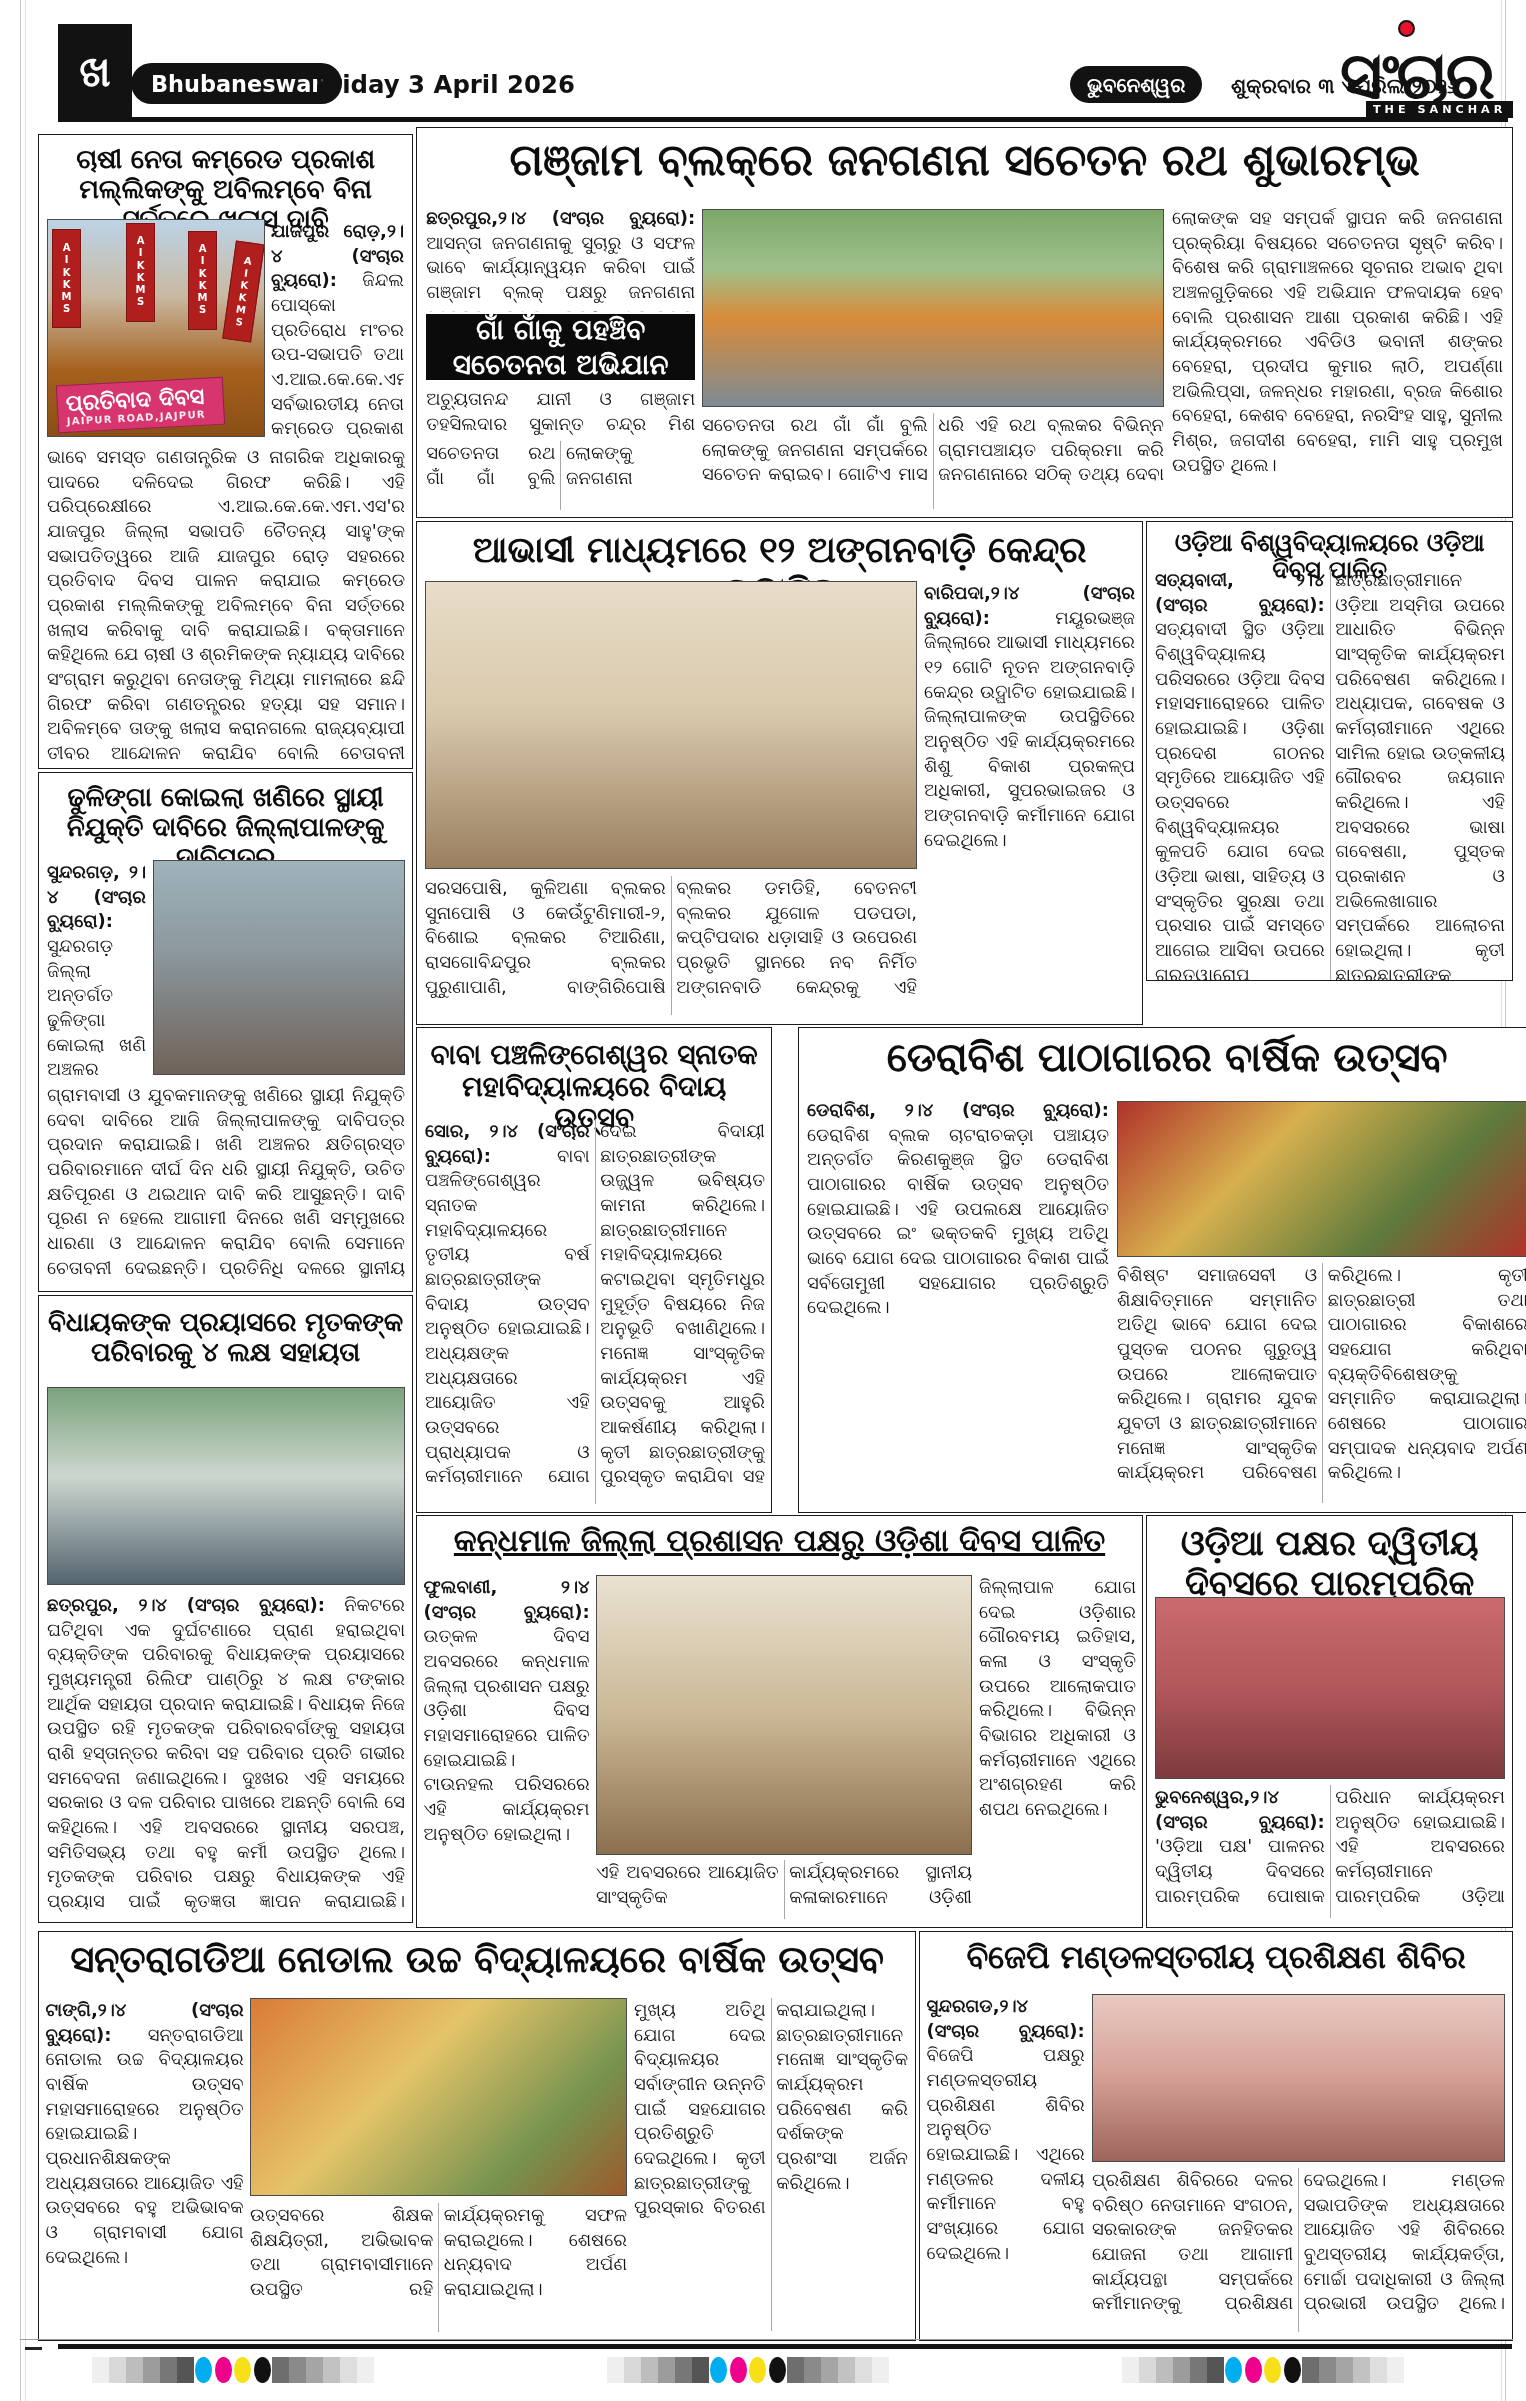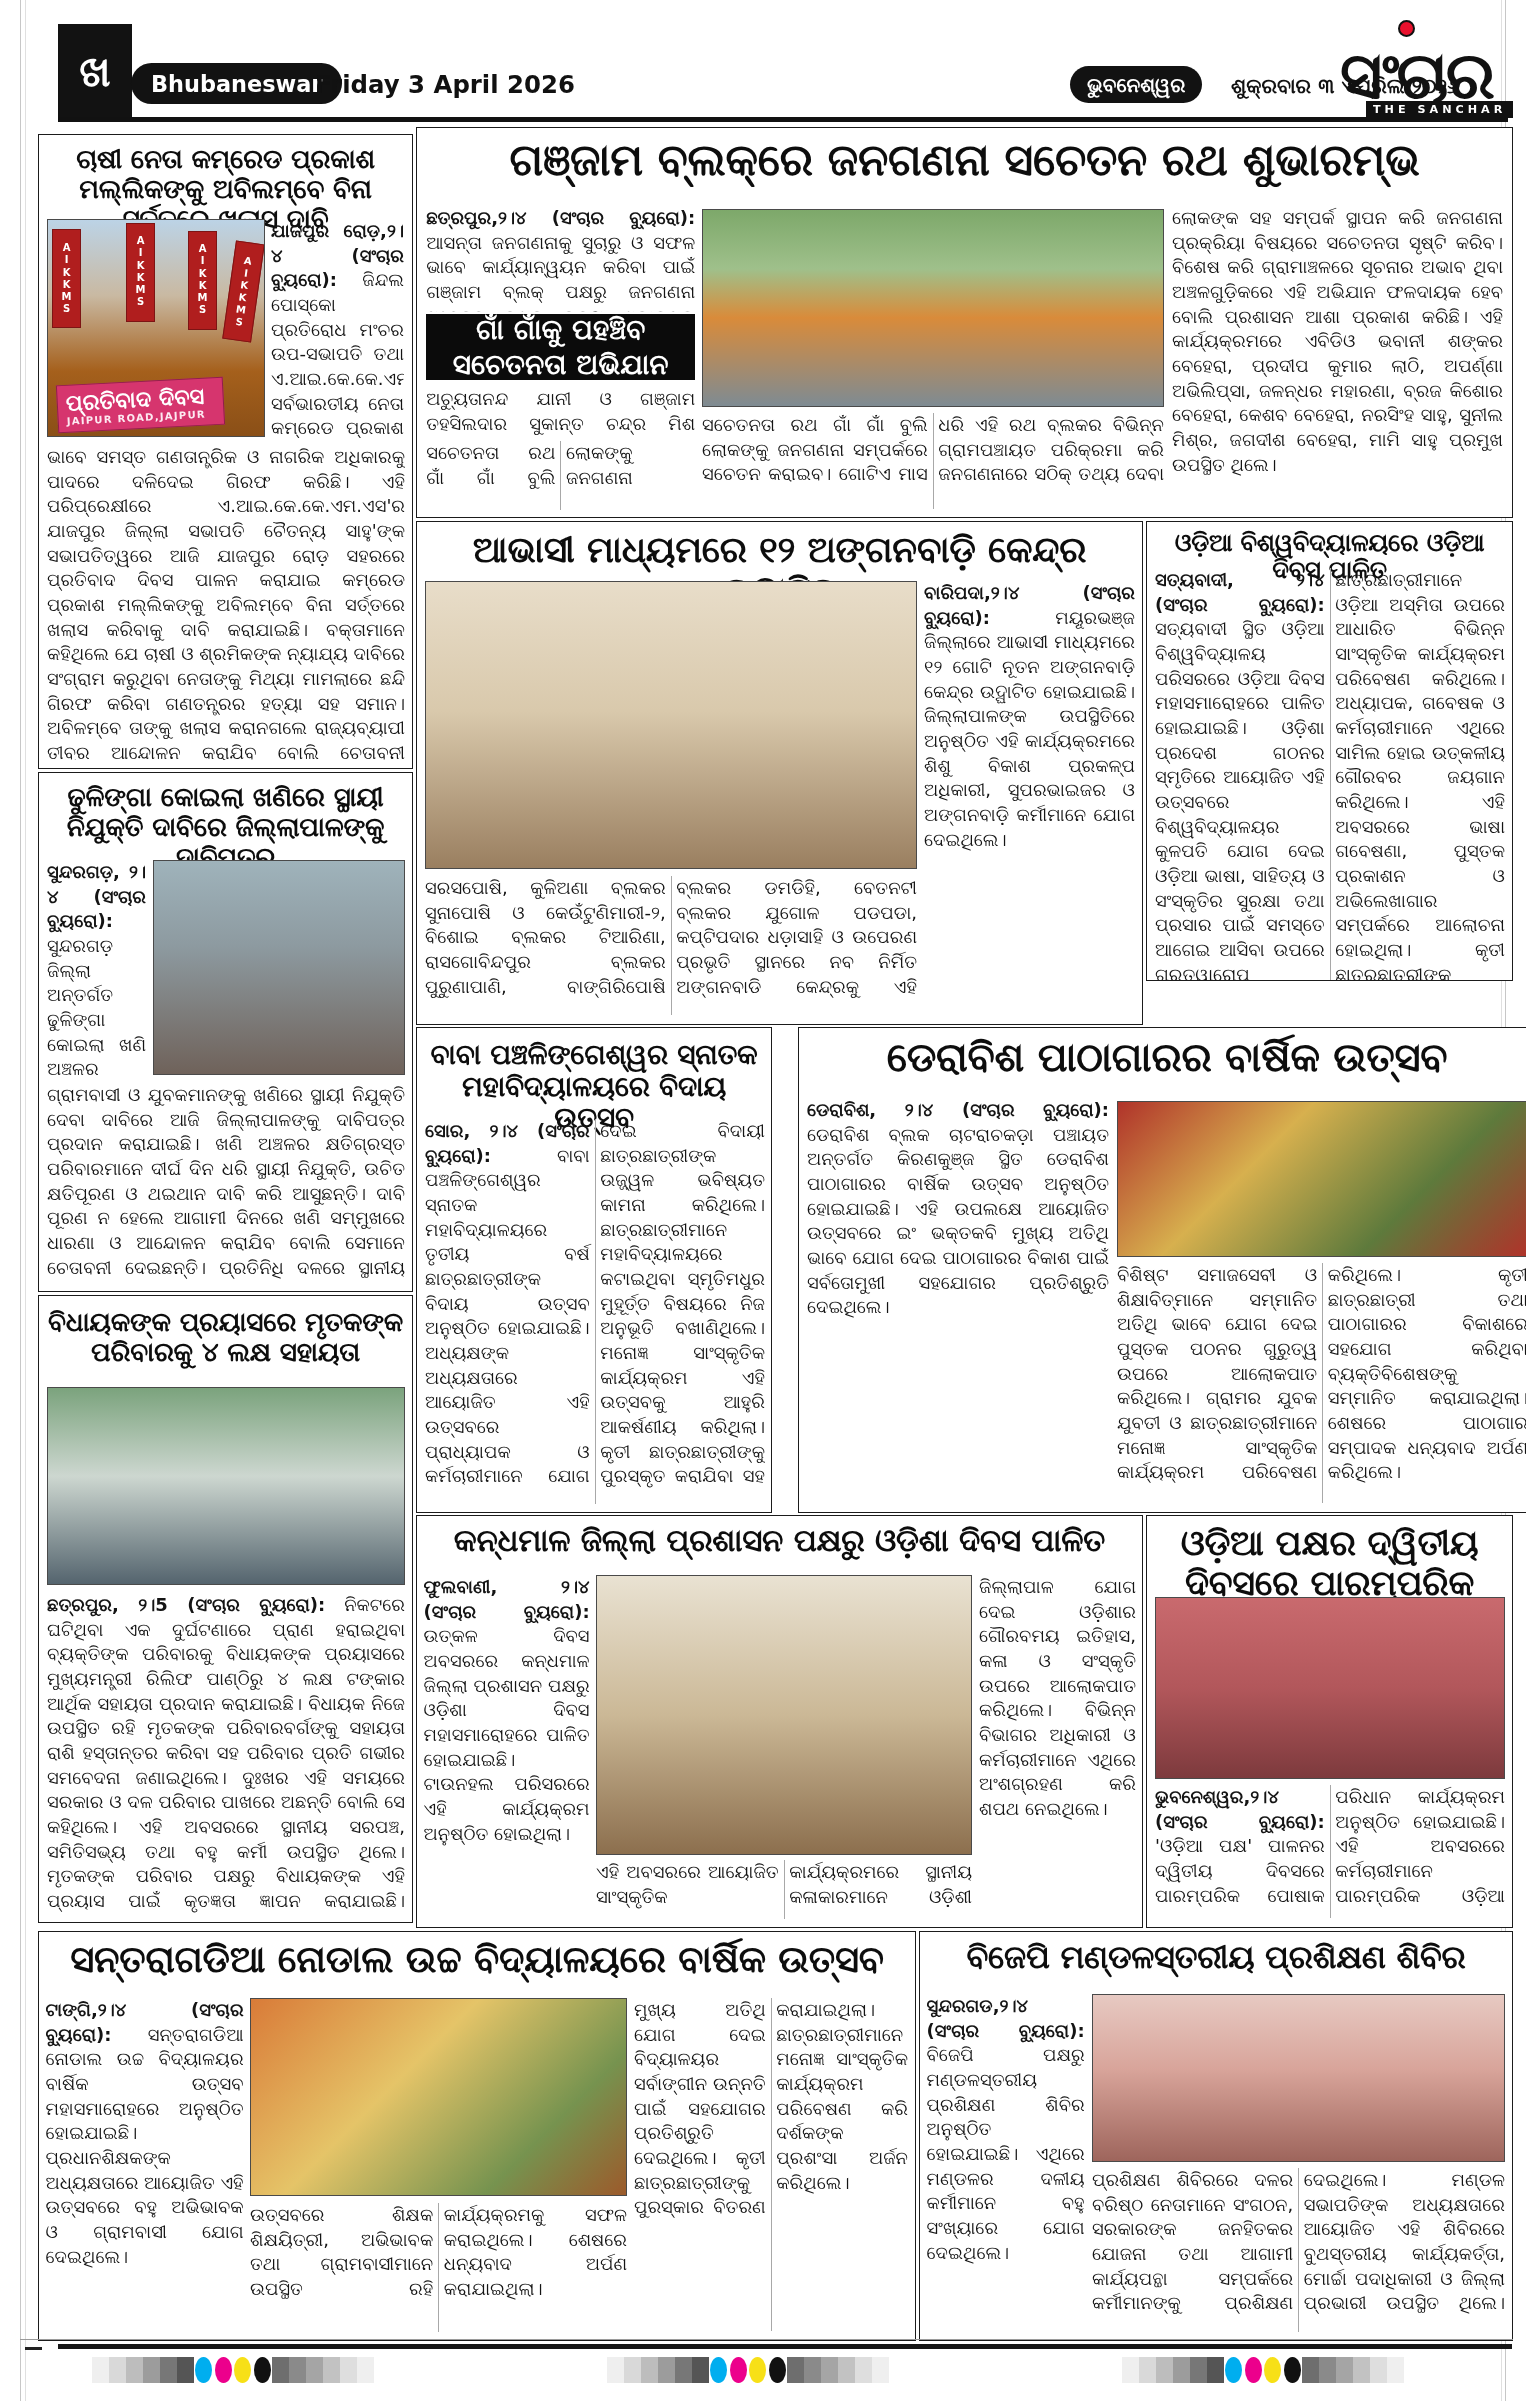--- a/index.html
+++ b/index.html
@@ -137,21 +137,21 @@
       <span>ସୁନ୍ଦରଗଡ଼ ଜିଲ୍ଲା ଅନ୍ତର୍ଗତ ଢୁଳିଙ୍ଗା କୋଇଲା ଖଣି ଅଞ୍ଚଳର କ୍ଷତିଗ୍ରସ୍ତ</span>
     </div>
     <div class="photo ph-coal" style="left:114px; top:87px; width:252px; height:215px;"></div>
     <div class="body-text" style="left:8px; top:310px; width:358px; height:199px;">ଗ୍ରାମବାସୀ ଓ ଯୁବକମାନଙ୍କୁ ଖଣିରେ ସ୍ଥାୟୀ ନିଯୁକ୍ତି ଦେବା ଦାବିରେ ଆଜି ଜିଲ୍ଲାପାଳଙ୍କୁ ଦାବିପତ୍ର ପ୍ରଦାନ କରାଯାଇଛି। ଖଣି ଅଞ୍ଚଳର କ୍ଷତିଗ୍ରସ୍ତ ପରିବାରମାନେ ଦୀର୍ଘ ଦିନ ଧରି ସ୍ଥାୟୀ ନିଯୁକ୍ତି, ଉଚିତ କ୍ଷତିପୂରଣ ଓ ଥଇଥାନ ଦାବି କରି ଆସୁଛନ୍ତି। ଦାବି ପୂରଣ ନ ହେଲେ ଆଗାମୀ ଦିନରେ ଖଣି ସମ୍ମୁଖରେ ଧାରଣା ଓ ଆନ୍ଦୋଳନ କରାଯିବ ବୋଲି ସେମାନେ ଚେତାବନୀ ଦେଇଛନ୍ତି। ପ୍ରତିନିଧି ଦଳରେ ସ୍ଥାନୀୟ ସରପଞ୍ଚ, ସମିତିସଭ୍ୟ ତଥା ବହୁ ଯୁବକ ସାମିଲ ଥିଲେ। ଜିଲ୍ଲାପାଳ ଦାବିଗୁଡ଼ିକ ଉପରେ ଉଚିତ ପଦକ୍ଷେପ ନିଆଯିବ ବୋଲି ପ୍ରତିଶ୍ରୁତି ଦେଇଥିଲେ।</div>
   </div>
 
   <div class="article" style="left:38px; top:1295px; width:375px; height:628px;">
     <div class="headline" style="font-size:26.4px; padding:10.6px 6.6px 5.3px;">ବିଧାୟକଙ୍କ ପ୍ରୟାସରେ ମୃତକଙ୍କ ପରିବାରକୁ ୪ ଲକ୍ଷ ସହାୟତା</div>
     <div class="photo ph-mla" style="left:8px; top:91px; width:358px; height:198px;"></div>
     <div class="body-text" style="left:8px; top:297px; width:358px; height:322px;">
-      <span class="dateline">ଛତ୍ରପୁର, ୨।5 (ସଂଚାର ବ୍ୟୁରୋ):</span>
+      <span class="dateline">ଛତ୍ରପୁର, ୨।୪ (ସଂଚାର ବ୍ୟୁରୋ):</span>
       <span>ନିକଟରେ ଘଟିଥିବା ଏକ ଦୁର୍ଘଟଣାରେ ପ୍ରାଣ ହରାଇଥିବା ବ୍ୟକ୍ତିଙ୍କ ପରିବାରକୁ ବିଧାୟକଙ୍କ ପ୍ରୟାସରେ ମୁଖ୍ୟମନ୍ତ୍ରୀ ରିଲିଫ ପାଣ୍ଠିରୁ ୪ ଲକ୍ଷ ଟଙ୍କାର ଆର୍ଥିକ ସହାୟତା ପ୍ରଦାନ କରାଯାଇଛି। ବିଧାୟକ ନିଜେ ଉପସ୍ଥିତ ରହି ମୃତକଙ୍କ ପରିବାରବର୍ଗଙ୍କୁ ସହାୟତା ରାଶି ହସ୍ତାନ୍ତର କରିବା ସହ ପରିବାର ପ୍ରତି ଗଭୀର ସମବେଦନା ଜଣାଇଥିଲେ। ଦୁଃଖର ଏହି ସମୟରେ ସରକାର ଓ ଦଳ ପରିବାର ପାଖରେ ଅଛନ୍ତି ବୋଲି ସେ କହିଥିଲେ। ଏହି ଅବସରରେ ସ୍ଥାନୀୟ ସରପଞ୍ଚ, ସମିତିସଭ୍ୟ ତଥା ବହୁ କର୍ମୀ ଉପସ୍ଥିତ ଥିଲେ। ମୃତକଙ୍କ ପରିବାର ପକ୍ଷରୁ ବିଧାୟକଙ୍କ ଏହି ପ୍ରୟାସ ପାଇଁ କୃତଜ୍ଞତା ଜ୍ଞାପନ କରାଯାଇଛି। ଭବିଷ୍ୟତରେ ମଧ୍ୟ ସମସ୍ତ ପ୍ରକାର ସହଯୋଗ ଯୋଗାଇ ଦିଆଯିବ ବୋଲି ବିଧାୟକ ପ୍ରତିଶ୍ରୁତି ଦେଇଥିଲେ।</span>
     </div>
   </div>
 
   <div class="article" style="left:416px; top:127px; width:1097px; height:391px;">
     <div class="headline" style="font-size:44px; padding:6.6px 5.3px 2.6px;">ଗଞ୍ଜାମ ବ୍ଲକ୍‌ରେ ଜନଗଣନା ସଚେତନ ରଥ ଶୁଭାରମ୍ଭ</div>
     <div class="body-text" style="left:9.2px; top:78px; width:269px; height:106px;">
       <span class="dateline">ଛତ୍ରପୁର,୨।୪ (ସଂଚାର ବ୍ୟୁରୋ):</span>
       <span>ଆସନ୍ତା ଜନଗଣନାକୁ ସୁଚାରୁ ଓ ସଫଳ ଭାବେ କାର୍ଯ୍ୟାନ୍ୱୟନ କରିବା ପାଇଁ ଗଞ୍ଜାମ ବ୍ଲକ୍ ପକ୍ଷରୁ ଜନଗଣନା ସଚେତନ ରଥର ଭବ୍ୟ ଶୁଭାରମ୍ଭ କରାଯାଇଛି। ବ୍ଲକ୍ କାର୍ଯ୍ୟାଳୟ ପରିସରରୁ ଏହି ସଚେତନ ରଥକୁ ବିଡିଓ</span>
     </div>
@@ -193,21 +193,21 @@
     <div class="headline" style="font-size:40px; padding:6.6px 5.3px 2.6px;">ଡେରାବିଶ ପାଠାଗାରର ବାର୍ଷିକ ଉତ୍ସବ</div>
     <div class="body-text" style="left:8px; top:70px; width:302px; height:405px;">
       <span class="dateline">ଡେରାବିଶ, ୨।୪ (ସଂଚାର ବ୍ୟୁରୋ):</span>
       <span>ଡେରାବିଶ ବ୍ଲକ ଚାଟରାଚକଡ଼ା ପଞ୍ଚାୟତ ଅନ୍ତର୍ଗତ କିରଣକୁଞ୍ଜ ସ୍ଥିତ ଡେରାବିଶ ପାଠାଗାରର ବାର୍ଷିକ ଉତ୍ସବ ଅନୁଷ୍ଠିତ ହୋଇଯାଇଛି। ଏହି ଉପଲକ୍ଷେ ଆୟୋଜିତ ଉତ୍ସବରେ ଇଂ ଭକ୍ତକବି ମୁଖ୍ୟ ଅତିଥି ଭାବେ ଯୋଗ ଦେଇ ପାଠାଗାରର ବିକାଶ ପାଇଁ ସର୍ବତୋମୁଖୀ ସହଯୋଗର ପ୍ରତିଶ୍ରୁତି ଦେଇଥିଲେ।</span>
     </div>
     <div class="photo ph-derabish" style="left:318px; top:73px; width:411px; height:156px;"></div>
     <div class="body-text cols2" style="left:318px; top:235px; width:411px; height:240px;">ବିଶିଷ୍ଟ ସମାଜସେବୀ ଓ ଶିକ୍ଷାବିତ୍‌ମାନେ ସମ୍ମାନିତ ଅତିଥି ଭାବେ ଯୋଗ ଦେଇ ପୁସ୍ତକ ପଠନର ଗୁରୁତ୍ୱ ଉପରେ ଆଲୋକପାତ କରିଥିଲେ। ଗ୍ରାମର ଯୁବକ ଯୁବତୀ ଓ ଛାତ୍ରଛାତ୍ରୀମାନେ ମନୋଜ୍ଞ ସାଂସ୍କୃତିକ କାର୍ଯ୍ୟକ୍ରମ ପରିବେଷଣ କରିଥିଲେ। କୃତୀ ଛାତ୍ରଛାତ୍ରୀ ତଥା ପାଠାଗାରର ବିକାଶରେ ସହଯୋଗ କରିଥିବା ବ୍ୟକ୍ତିବିଶେଷଙ୍କୁ ସମ୍ମାନିତ କରାଯାଇଥିଲା। ଶେଷରେ ପାଠାଗାର ସମ୍ପାଦକ ଧନ୍ୟବାଦ ଅର୍ପଣ କରିଥିଲେ।</div>
   </div>
 
   <div class="article" style="left:416px; top:1515px; width:727px; height:413px;">
-    <div class="headline" style="font-size:31px; padding:6.6px 5.3px 2.6px;">କନ୍ଧମାଳ ଜିଲ୍ଲା ପ୍ରଶାସନ ପକ୍ଷରୁ ଓଡ଼ିଶା ଦିବସ ପାଳିତ</div>
+    <div class="headline" style="font-size:31px; padding:6.6px 5.3px 2.6px;text-decoration:underline;">କନ୍ଧମାଳ ଜିଲ୍ଲା ପ୍ରଶାସନ ପକ୍ଷରୁ ଓଡ଼ିଶା ଦିବସ ପାଳିତ</div>
     <div class="body-text" style="left:6.6px; top:59px; width:166px; height:343px;">
       <span class="dateline">ଫୁଲବାଣୀ, ୨।୪ (ସଂଚାର ବ୍ୟୁରୋ):</span>
       <span>ଉତ୍କଳ ଦିବସ ଅବସରରେ କନ୍ଧମାଳ ଜିଲ୍ଲା ପ୍ରଶାସନ ପକ୍ଷରୁ ଓଡ଼ିଶା ଦିବସ ମହାସମାରୋହରେ ପାଳିତ ହୋଇଯାଇଛି। ଟାଉନହଲ ପରିସରରେ ଏହି କାର୍ଯ୍ୟକ୍ରମ ଅନୁଷ୍ଠିତ ହୋଇଥିଲା।</span>
     </div>
     <div class="photo ph-hall" style="left:179px; top:59px; width:376px; height:280px;"></div>
     <div class="body-text cols2" style="left:179px; top:344px; width:376px; height:59px;">ଏହି ଅବସରରେ ଆୟୋଜିତ ସାଂସ୍କୃତିକ କାର୍ଯ୍ୟକ୍ରମରେ ସ୍ଥାନୀୟ କଳାକାରମାନେ ଓଡ଼ିଶୀ ନୃତ୍ୟ ଓ ସଙ୍ଗୀତ ପରିବେଷଣ କରି ଉପସ୍ଥିତ ଦର୍ଶକଙ୍କୁ ମନ୍ତ୍ରମୁଗ୍ଧ କରିଥିଲେ।</div>
     <div class="body-text" style="left:562px; top:59px; width:157px; height:343px;">ଜିଲ୍ଲାପାଳ ଯୋଗ ଦେଇ ଓଡ଼ିଶାର ଗୌରବମୟ ଇତିହାସ, କଳା ଓ ସଂସ୍କୃତି ଉପରେ ଆଲୋକପାତ କରିଥିଲେ। ବିଭିନ୍ନ ବିଭାଗର ଅଧିକାରୀ ଓ କର୍ମଚାରୀମାନେ ଏଥିରେ ଅଂଶଗ୍ରହଣ କରି ଶପଥ ନେଇଥିଲେ।</div>
   </div>
 
   <div class="article" style="left:1146px; top:1515px; width:367px; height:413px;">

